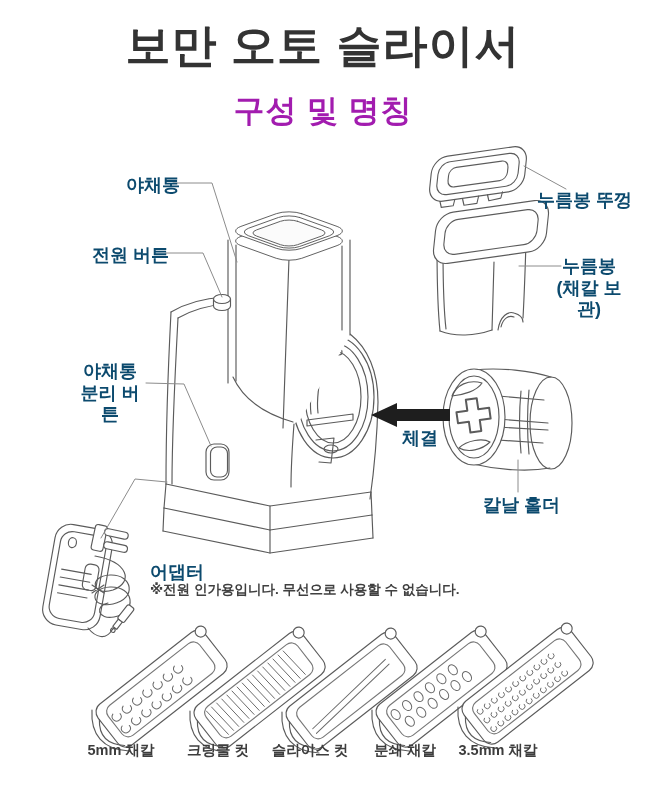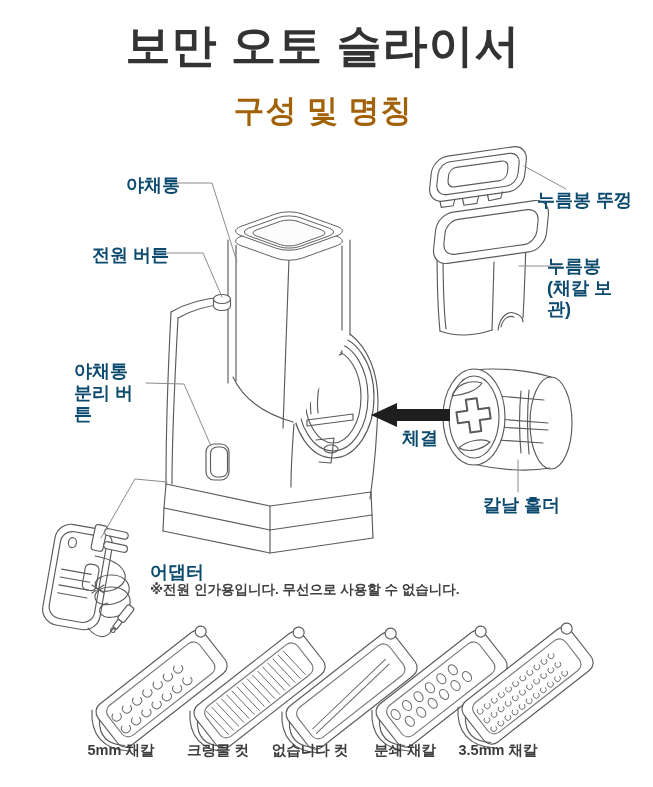--- a/index.html
+++ b/index.html
@@ -1,24 +1,24 @@
 <!DOCTYPE html>
 <html><head>
 <meta charset="utf-8">
 <style>
   html,body{margin:0;padding:0;background:#fff;}
   .page{position:relative;width:653px;height:787px;background:#ffffff;overflow:hidden;
         font-family:"Liberation Sans","DejaVu Sans",sans-serif;color:#3a3a3a;padding-left:20px;}
   .edge-strip{position:absolute;top:0;right:0;width:7px;height:787px;background:#ececec;}
   header{position:absolute;left:0;top:0;width:646px;text-align:center;}
   .title{margin:0;margin-top:16px;font-size:45px;font-weight:800;letter-spacing:1px;color:#333;}
-  .subtitle{margin:0;margin-top:14px;font-size:31px;font-weight:800;letter-spacing:1px;color:#a16207;}
+  .subtitle{margin:0;margin-top:14px;font-size:31px;font-weight:800;letter-spacing:1px;color:#a21caf;}
   svg.diagram{position:absolute;left:0;top:0;}
   .lbl{position:absolute;font-size:18px;font-weight:600;color:#0c4a6e;white-space:nowrap;line-height:1.2;}
-  .lbl.center{text-align:left;white-space:normal;}
+  .lbl.center{text-align:center;white-space:normal;}
   .note{position:absolute;font-size:13.5px;font-weight:600;color:#404040;white-space:nowrap;}
   .blade-lbl{position:absolute;top:741px;transform:translateX(-50%);font-size:14.5px;font-weight:600;color:#3d3d3d;white-space:nowrap;}
 </style>
 </head>
 <body>
 
 <div class="page">
 
   <header>
     <h1 class="title">보만 오토 슬라이서</h1>
@@ -222,18 +222,18 @@
     <span>누름봉</span><br>
     <span>(채칼 보관)</span>
   </div>
 
   <div class="lbl" style="left:402px;top:428px;">체결</div>
 
   <div class="lbl" style="left:483px;top:495px;">칼날 홀더</div>
 
   <div class="blade-lbl" style="left:121px;text-align:center;">5mm 채칼</div>
   <div class="blade-lbl" style="left:218px;">크링클 컷</div>
-  <div class="blade-lbl" style="left:310px;">없습니다 컷</div>
+  <div class="blade-lbl" style="left:310px;">슬라이스 컷</div>
   <div class="blade-lbl" style="left:405px;">분쇄 채칼</div>
   <div class="blade-lbl" style="left:498px;">3.5mm 채칼</div>
 
   <div class="edge-strip"></div>
 </div>
 
 </body></html>

